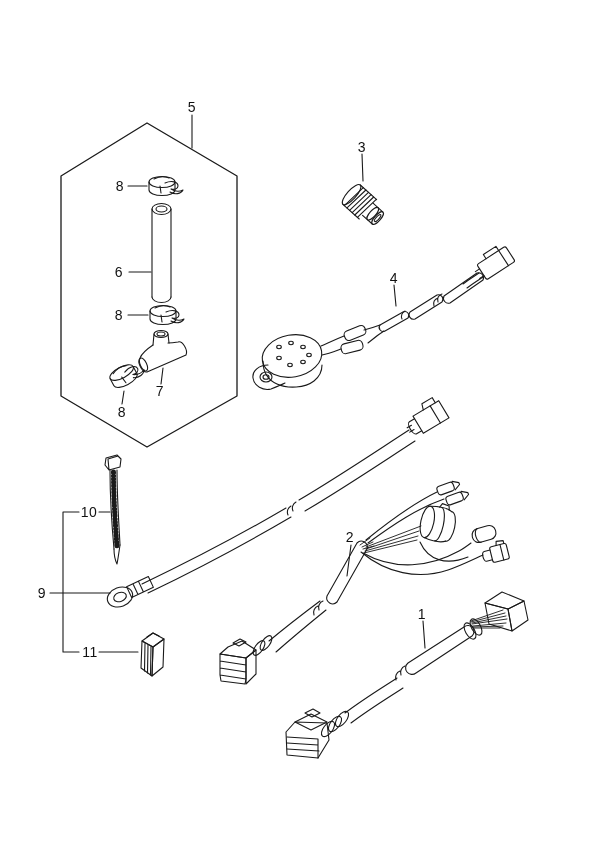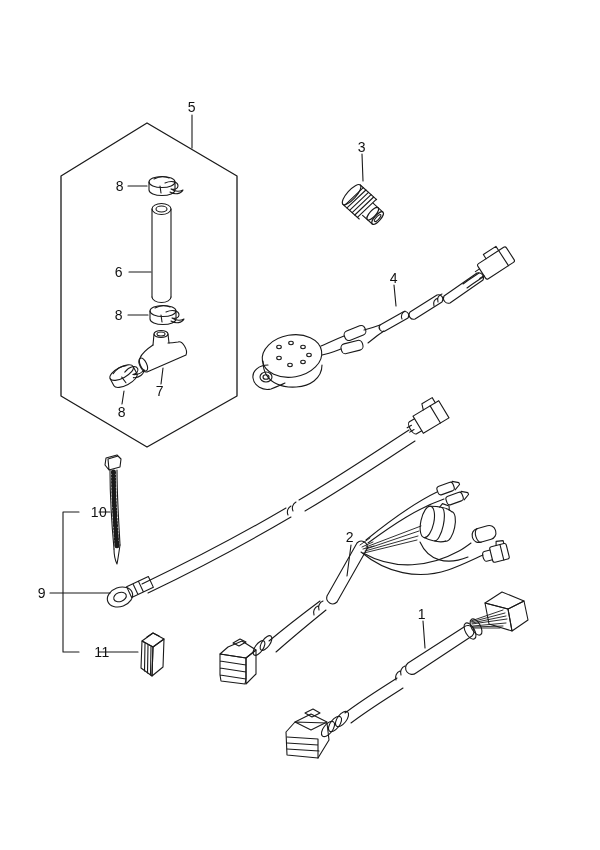--- a/index.html
+++ b/index.html
@@ -230,18 +230,18 @@
 
 <div class="callout" style="left:192px;top:107px;">5</div>
 <div class="callout" style="left:362px;top:147px;">3</div>
 <div class="callout" style="left:120px;top:186px;">8</div>
 <div class="callout" style="left:119px;top:272px;">6</div>
 <div class="callout" style="left:119px;top:315px;">8</div>
 <div class="callout" style="left:160px;top:391px;">7</div>
 <div class="callout" style="left:122px;top:412px;">8</div>
 <div class="callout" style="left:394px;top:278px;">4</div>
 <div class="callout" style="left:350px;top:537px;">2</div>
-<div class="callout" style="left:99px;top:512px;">10</div>
+<div class="callout" style="left:89px;top:512px;">10</div>
 <div class="callout" style="left:42px;top:593px;">9</div>
-<div class="callout" style="left:102px;top:652px;">11</div>
+<div class="callout" style="left:90px;top:652px;">11</div>
 <div class="callout" style="left:422px;top:614px;">1</div>
 
 </div>
 
 </body></html>

